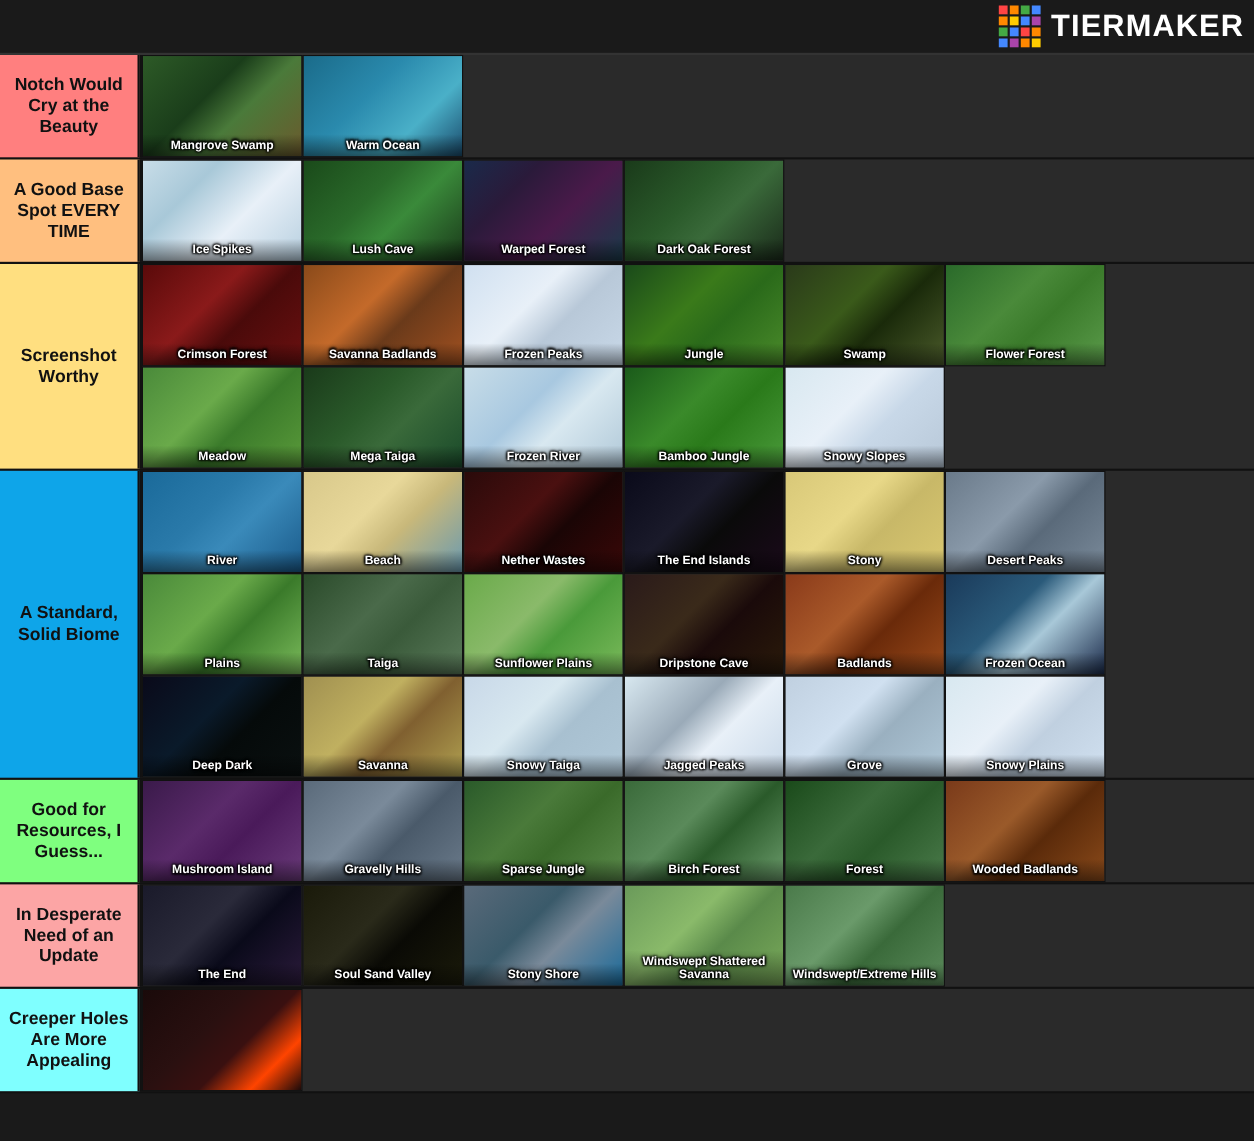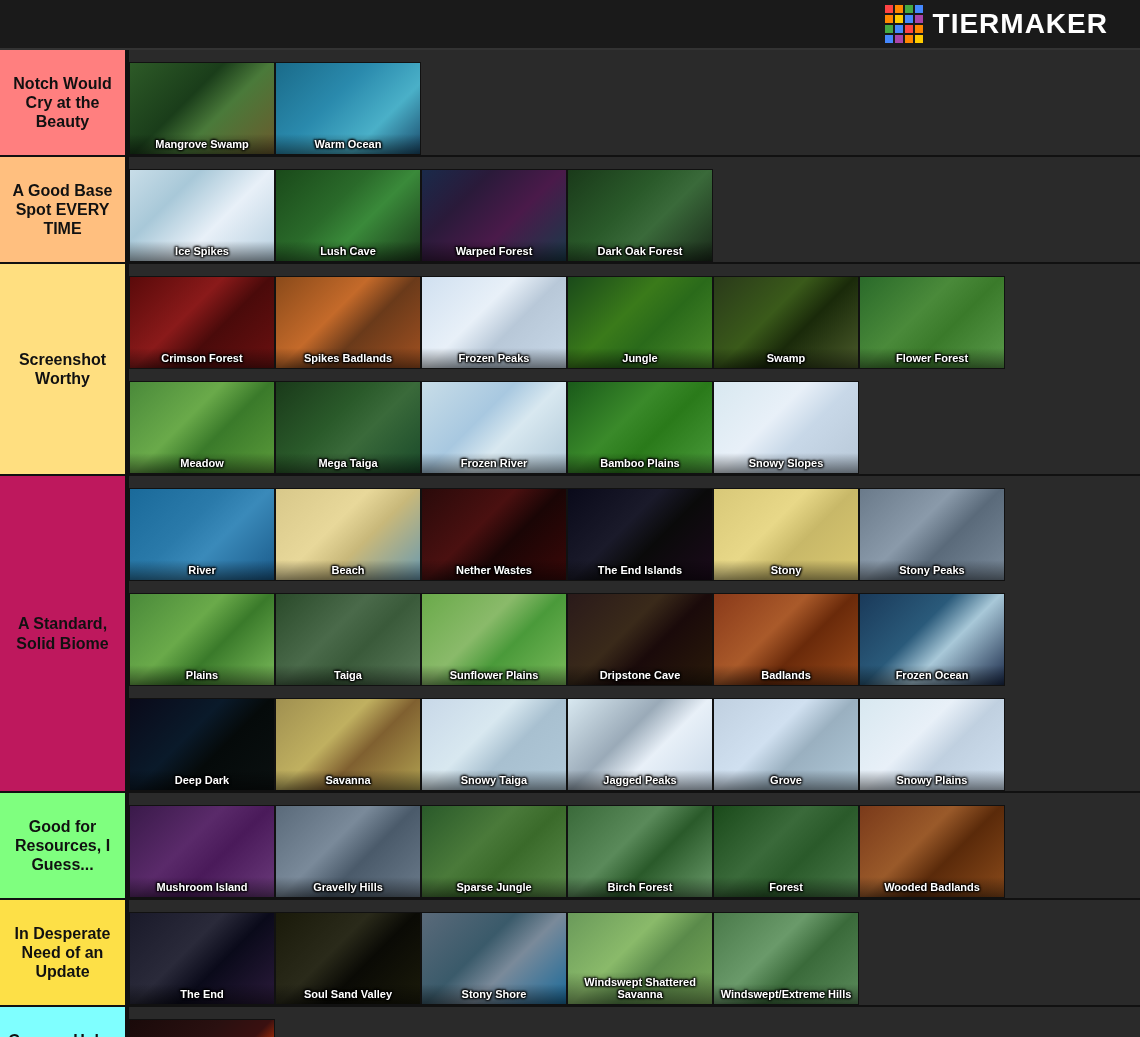--- a/index.html
+++ b/index.html
@@ -32,21 +32,20 @@
       background: #2a2a2a;
       border-left: 2px solid #111;
     }
     .biome-card {
       width: 146px;
       height: 93px;
       position: relative;
       overflow: hidden;
       border: 1px solid #111;
       flex-shrink: 0;
-      margin-top: 12px;
     }
     .biome-bg {
       width: 100%;
       height: 100%;
       display: flex;
       align-items: center;
       justify-content: center;
     }
     .biome-label {
       position: absolute;
@@ -111,21 +110,21 @@
     .bg-windswept-savanna { background: linear-gradient(135deg, #6a9a5a 0%, #8aba6a 40%, #5a8a4a 60%, #7aaa5a 100%); }
     .bg-windswept-hills { background: linear-gradient(135deg, #4a7a4a 0%, #6a9a6a 40%, #3a6a3a 60%, #5a8a5a 100%); }
     .bg-basalt { background: linear-gradient(135deg, #1a0a0a 0%, #2a1010 40%, #3a1010 60%, #ff4400 80%, #1a0a0a 100%); }
 
     .header-row {
       display: flex;
       height: 50px;
       background: #1a1a1a;
       align-items: center;
       justify-content: flex-end;
-      padding: 0 32px;
+      padding: 0 9px;
       border-bottom: 2px solid #333;
     }
     .tiermaker-logo {
       display: flex;
       align-items: center;
       gap: 10px;
     }
     .logo-grid {
       display: grid;
       grid-template-columns: repeat(4, 8px);
@@ -214,21 +213,21 @@
       </div>
       <div class="tier-row">
         <div class="tier-label" style="background-color: rgb(255, 223, 128); color: rgb(17, 17, 17);">Screenshot Worthy</div>
         <div class="tier-items">
           <div class="biome-card">
             <div class="biome-bg bg-crimson"></div>
             <div class="biome-label">Crimson Forest</div>
           </div>
           <div class="biome-card">
             <div class="biome-bg bg-eroded-badlands"></div>
-            <div class="biome-label">Spikes Badlands</div>
+            <div class="biome-label">Savanna Badlands</div>
           </div>
           <div class="biome-card">
             <div class="biome-bg bg-frozen-peaks"></div>
             <div class="biome-label">Frozen Peaks</div>
           </div>
           <div class="biome-card">
             <div class="biome-bg bg-jungle"></div>
             <div class="biome-label">Jungle</div>
           </div>
           <div class="biome-card">
@@ -246,30 +245,30 @@
           <div class="biome-card">
             <div class="biome-bg bg-mega-taiga"></div>
             <div class="biome-label">Mega Taiga</div>
           </div>
           <div class="biome-card">
             <div class="biome-bg bg-frozen-river"></div>
             <div class="biome-label">Frozen River</div>
           </div>
           <div class="biome-card">
             <div class="biome-bg bg-bamboo-jungle"></div>
-            <div class="biome-label">Bamboo Plains</div>
+            <div class="biome-label">Bamboo Jungle</div>
           </div>
           <div class="biome-card">
             <div class="biome-bg bg-snowy-slopes"></div>
             <div class="biome-label">Snowy Slopes</div>
           </div>
         </div>
       </div>
       <div class="tier-row">
-        <div class="tier-label" style="background-color: #be185d; color: rgb(17, 17, 17);">A Standard, Solid Biome</div>
+        <div class="tier-label" style="background-color: #0ea5e9; color: rgb(17, 17, 17);">A Standard, Solid Biome</div>
         <div class="tier-items">
           <div class="biome-card">
             <div class="biome-bg bg-river"></div>
             <div class="biome-label">River</div>
           </div>
           <div class="biome-card">
             <div class="biome-bg bg-beach"></div>
             <div class="biome-label">Beach</div>
           </div>
           <div class="biome-card">
@@ -279,21 +278,21 @@
           <div class="biome-card">
             <div class="biome-bg bg-end-islands"></div>
             <div class="biome-label">The End Islands</div>
           </div>
           <div class="biome-card">
             <div class="biome-bg bg-desert"></div>
             <div class="biome-label">Stony</div>
           </div>
           <div class="biome-card">
             <div class="biome-bg bg-stony-peaks"></div>
-            <div class="biome-label">Stony Peaks</div>
+            <div class="biome-label">Desert Peaks</div>
           </div>
           <div class="biome-card">
             <div class="biome-bg bg-plains"></div>
             <div class="biome-label">Plains</div>
           </div>
           <div class="biome-card">
             <div class="biome-bg bg-taiga"></div>
             <div class="biome-label">Taiga</div>
           </div>
           <div class="biome-card">
@@ -361,21 +360,21 @@
             <div class="biome-bg bg-forest"></div>
             <div class="biome-label">Forest</div>
           </div>
           <div class="biome-card">
             <div class="biome-bg bg-wooded-badlands"></div>
             <div class="biome-label">Wooded Badlands</div>
           </div>
         </div>
       </div>
       <div class="tier-row">
-        <div class="tier-label" style="background-color: #fde047; color: rgb(17, 17, 17);">In Desperate Need of an Update</div>
+        <div class="tier-label" style="background-color: #fca5a5; color: rgb(17, 17, 17);">In Desperate Need of an Update</div>
         <div class="tier-items">
           <div class="biome-card">
             <div class="biome-bg bg-the-end"></div>
             <div class="biome-label">The End</div>
           </div>
           <div class="biome-card">
             <div class="biome-bg bg-soul-sand"></div>
             <div class="biome-label">Soul Sand Valley</div>
           </div>
           <div class="biome-card">

